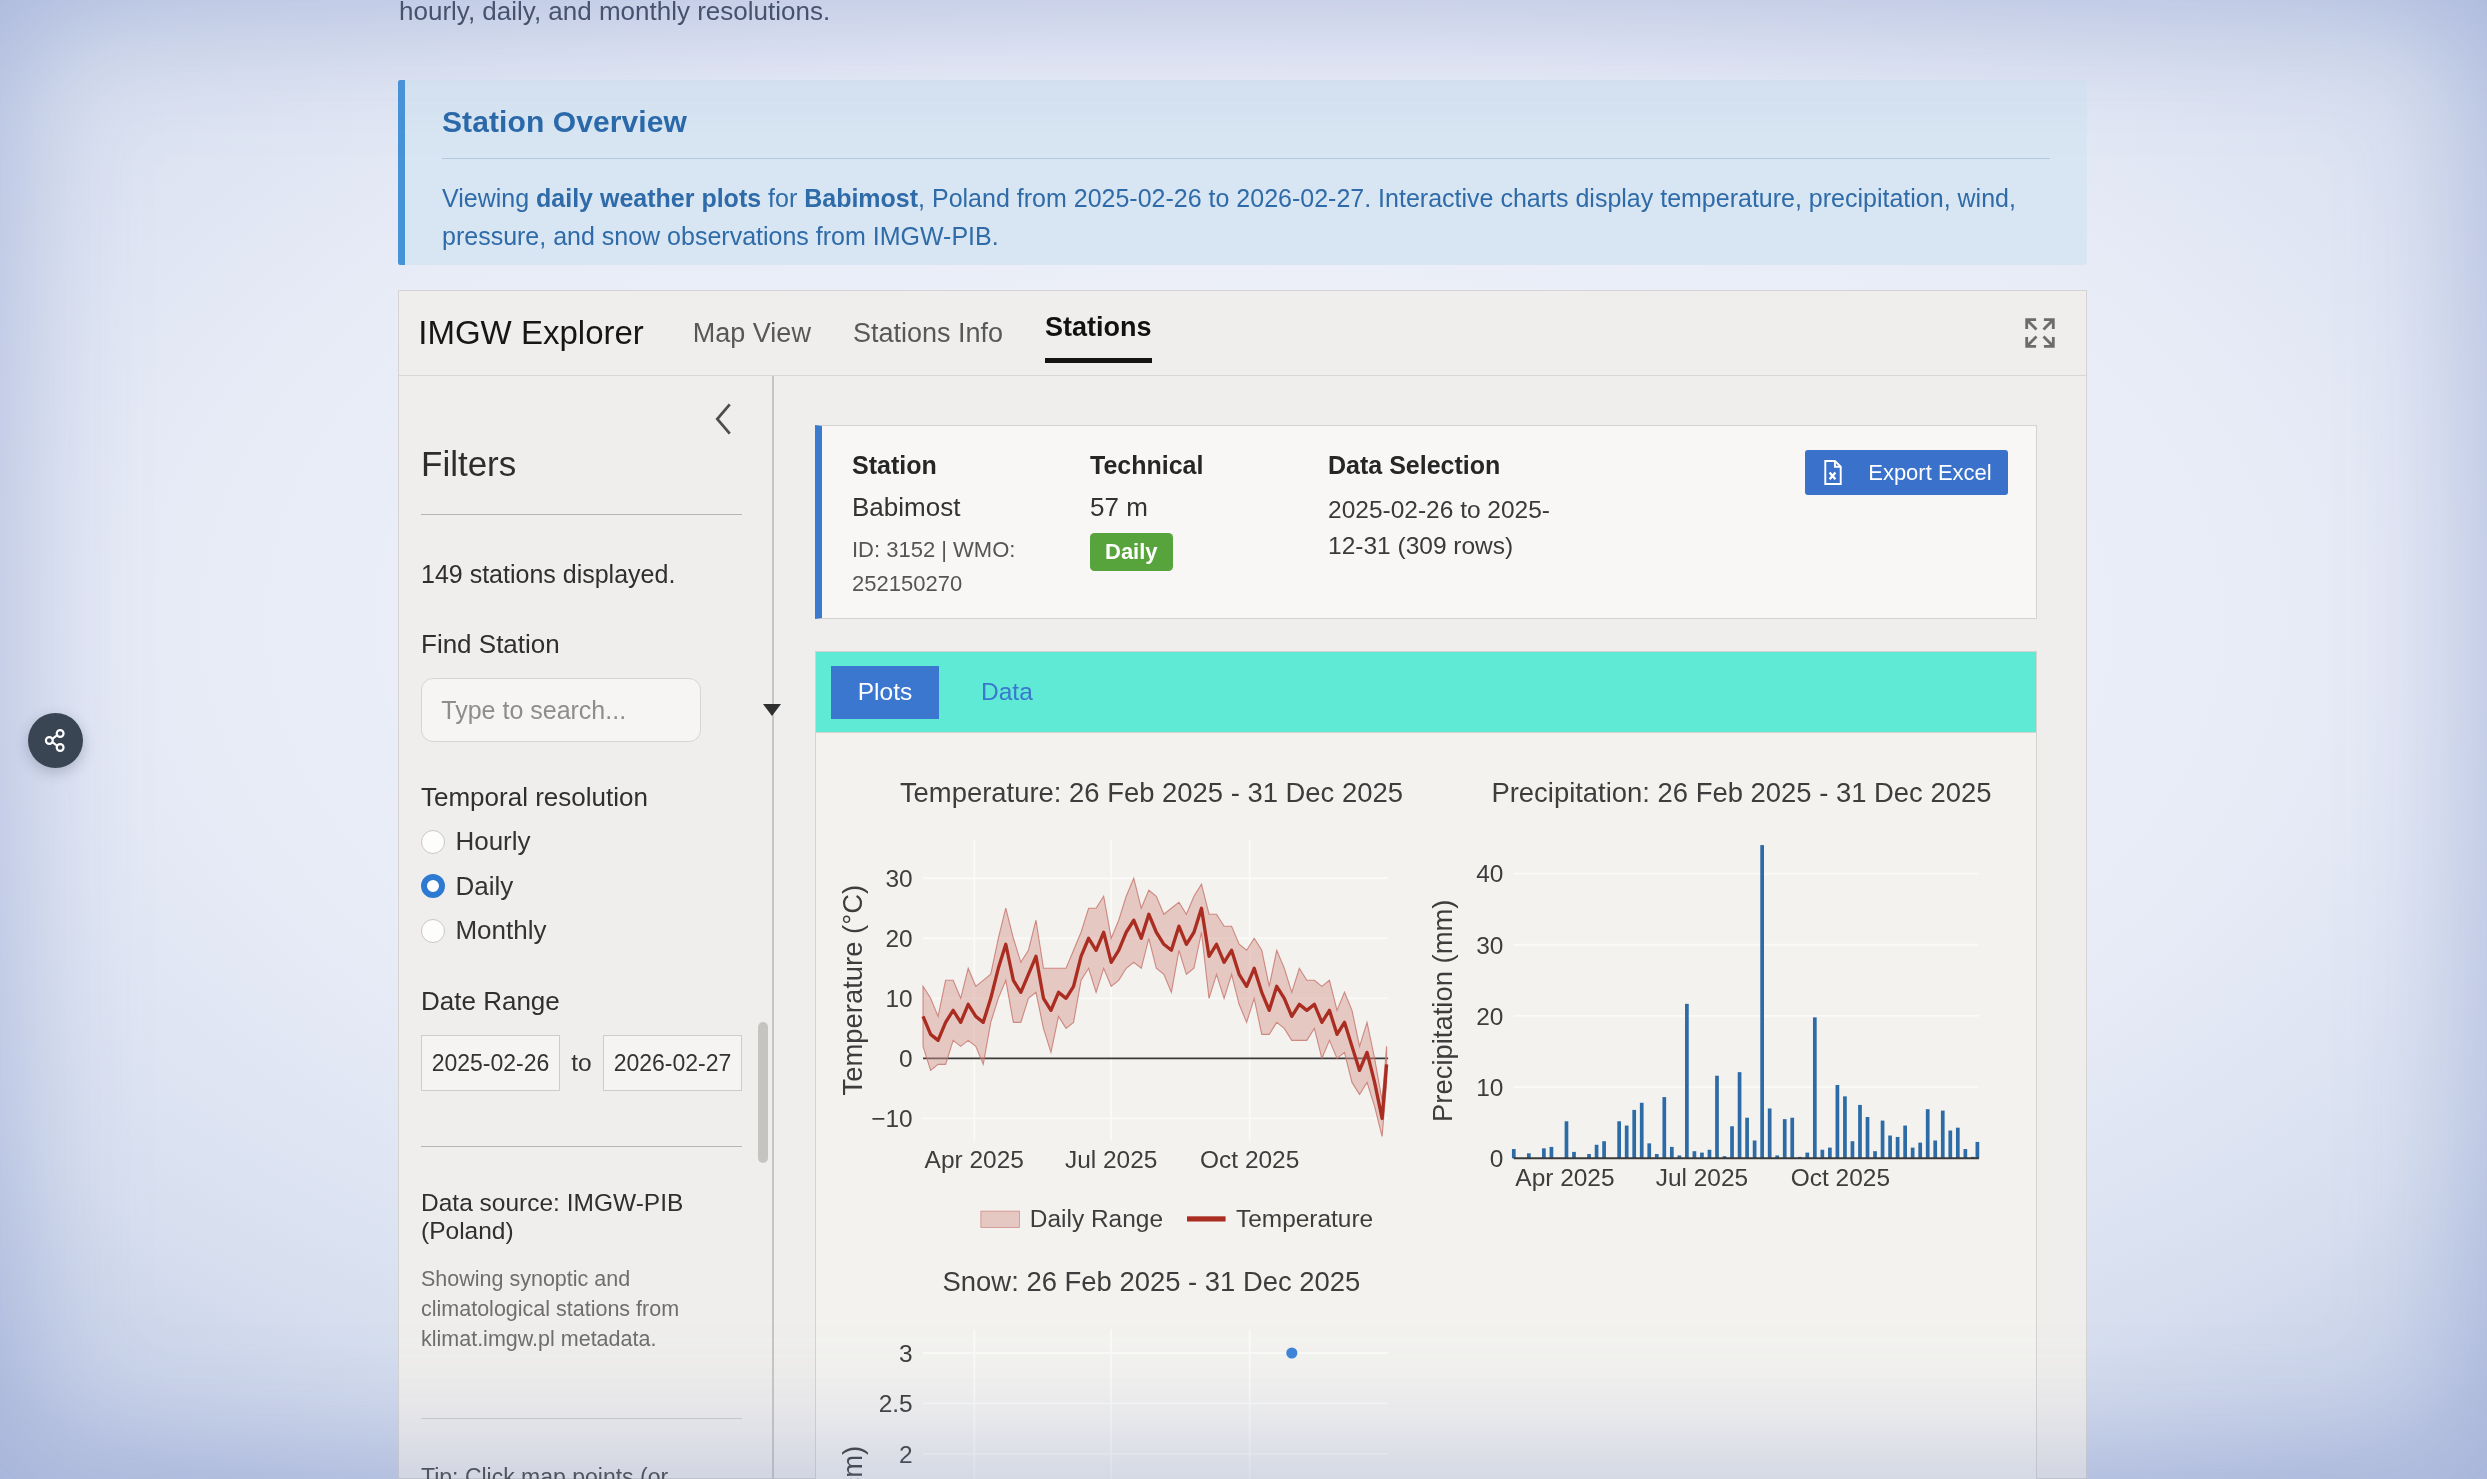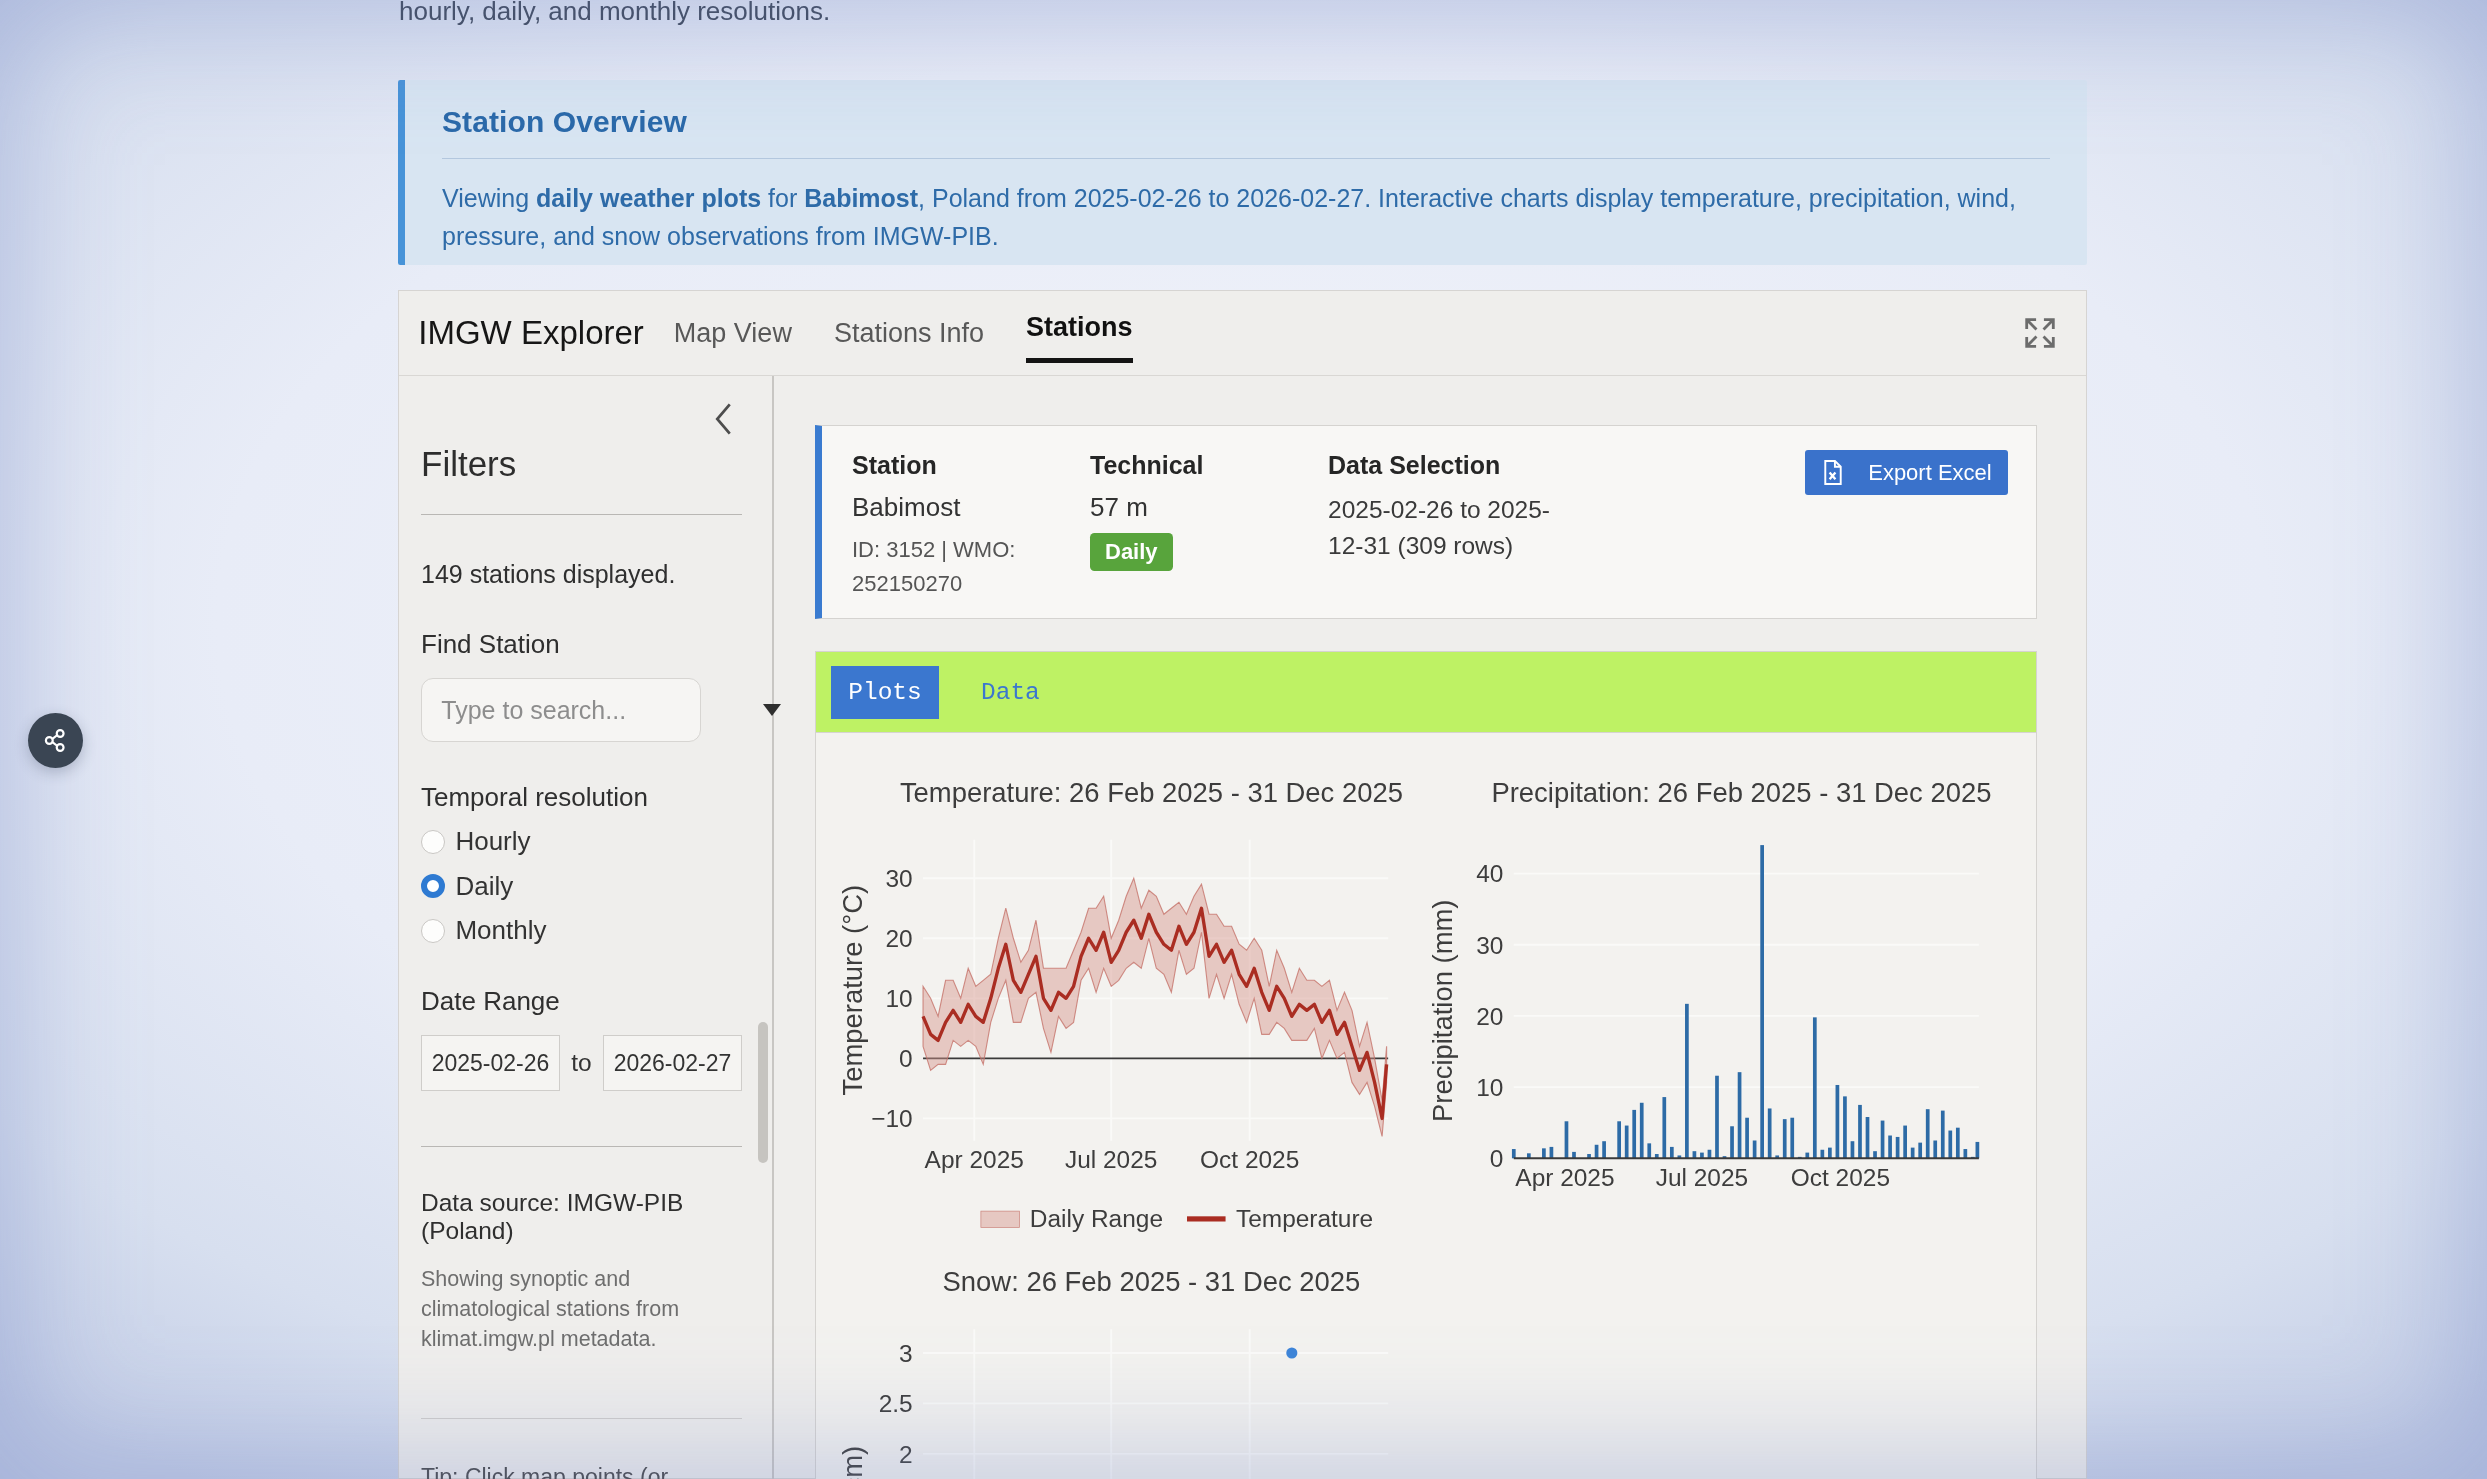--- a/index.html
+++ b/index.html
@@ -21,21 +21,21 @@
     background:#d8e5f2; border-left:7.4px solid #4793d8; border-radius:2.2px;
     padding:25px 37px 0 37px;
   }
   .callout h2 { font-size:30px; color:#2a69a9; font-weight:bold; letter-spacing:0.1px; }
   .callout .rule { border:none; border-top:1.5px solid rgba(150,175,205,0.55); margin-top:19.3px; }
   .callout p { margin-top:19.3px; font-size:25px; line-height:38px; color:#2e6ba8; max-width:1625px; }
   .callout p b { font-weight:bold; }
   
   .app { position:absolute; left:398px; top:290px; width:1689px; height:1189px; background:#efeeec; border:0.7px solid #d6d4d2; }
   .navbar { height:85px; display:flex; align-items:stretch; border-bottom:1.5px solid #d9d7d4; padding:0 28px 0 19.3px; }
-  .brand { font-size:33px; color:#161616; font-weight:500; align-self:center; margin-right:30px; }
+  .brand { font-size:33px; color:#161616; font-weight:500; align-self:center; margin-right:49px; }
   .nav-tab { display:flex; align-items:center; font-size:27px; color:#585858; margin-right:42px; cursor:pointer; }
   .nav-tab.active { color:#111; font-weight:bold; border-bottom:5.2px solid #141414; padding-top:5.2px; margin-bottom:12px; align-self:stretch; }
   .nav-spacer { flex:1; }
   .expand-btn { align-self:center; width:36px; height:36px; color:#6c6c6c; cursor:pointer; }
   
   .app-body { display:flex; height:1103px; }
   .sidebar { position:relative; width:375px; flex:0 0 375px; border-right:2.2px solid #c8c6c3; padding:22px 30px 0 22px; }
   .collapse-chevron { position:absolute; top:25px; right:36px; width:25px; height:36px; color:#4d4d4d; cursor:pointer; }
   .sidebar h3 { margin-top:46px; font-size:35px; font-weight:normal; color:#2d2d2d; }
   .side-rule { border:none; border-top:1.5px solid #b9b7b4; margin-top:30px; }
@@ -72,21 +72,21 @@
   .sc-col .lab { font-size:25px; font-weight:bold; color:#262626; }
   .sc-col .val { margin-top:12px; font-size:26px; color:#333; }
   .sc-col .sub { margin-top:10.4px; font-size:22px; line-height:34px; color:#555; }
   .sc-col .sub.dark { font-size:24.5px; color:#3a3a3a; line-height:36px; margin-top:12px; max-width:223px; }
   .badge-green { display:inline-block; margin-top:10.4px; background:#58a43c; color:#fff; font-size:22px; font-weight:bold; padding:6px 15px; border-radius:4.5px; }
   .export-btn {
     position:absolute; right:28px; top:24px; height:45px; background:#3a72cb; color:#fff;
     display:flex; align-items:center; gap:23px; padding:0 16.3px; font-size:22px; border:none; border-radius:3px; cursor:pointer; font-family:inherit;
   }
   .plots-card { margin-top:32px; width:1222px; height:831px; background:#f3f2ef; border:1.5px solid #d5d3d0; }
-  .ptab-bar { height:81px; background:#bef264; border-bottom:1.5px solid #d6d4d1; display:flex; align-items:center; padding-left:15px;font-family:Liberation Mono, monospace; }
+  .ptab-bar { height:81px; background:#5eead4; border-bottom:1.5px solid #d6d4d1; display:flex; align-items:center; padding-left:15px; }
   .ptab { font-size:24.5px; color:#3b77cf; padding:0 27px; height:53px; display:flex; align-items:center; cursor:pointer; }
   .ptab.active { background:#3b77cf; color:#fff; width:108px; justify-content:center; padding:0; }
   .ptab.plain { margin-left:15px; }
   .charts { position:relative; }
   .chart-box { position:absolute; }
   .chart-box svg { display:block; }
   text { font-family:"Liberation Sans","DejaVu Sans",sans-serif; }
   
   .share-fab {
     position:absolute; left:27.5px; top:713px; width:55px; height:55px; border-radius:50%;

